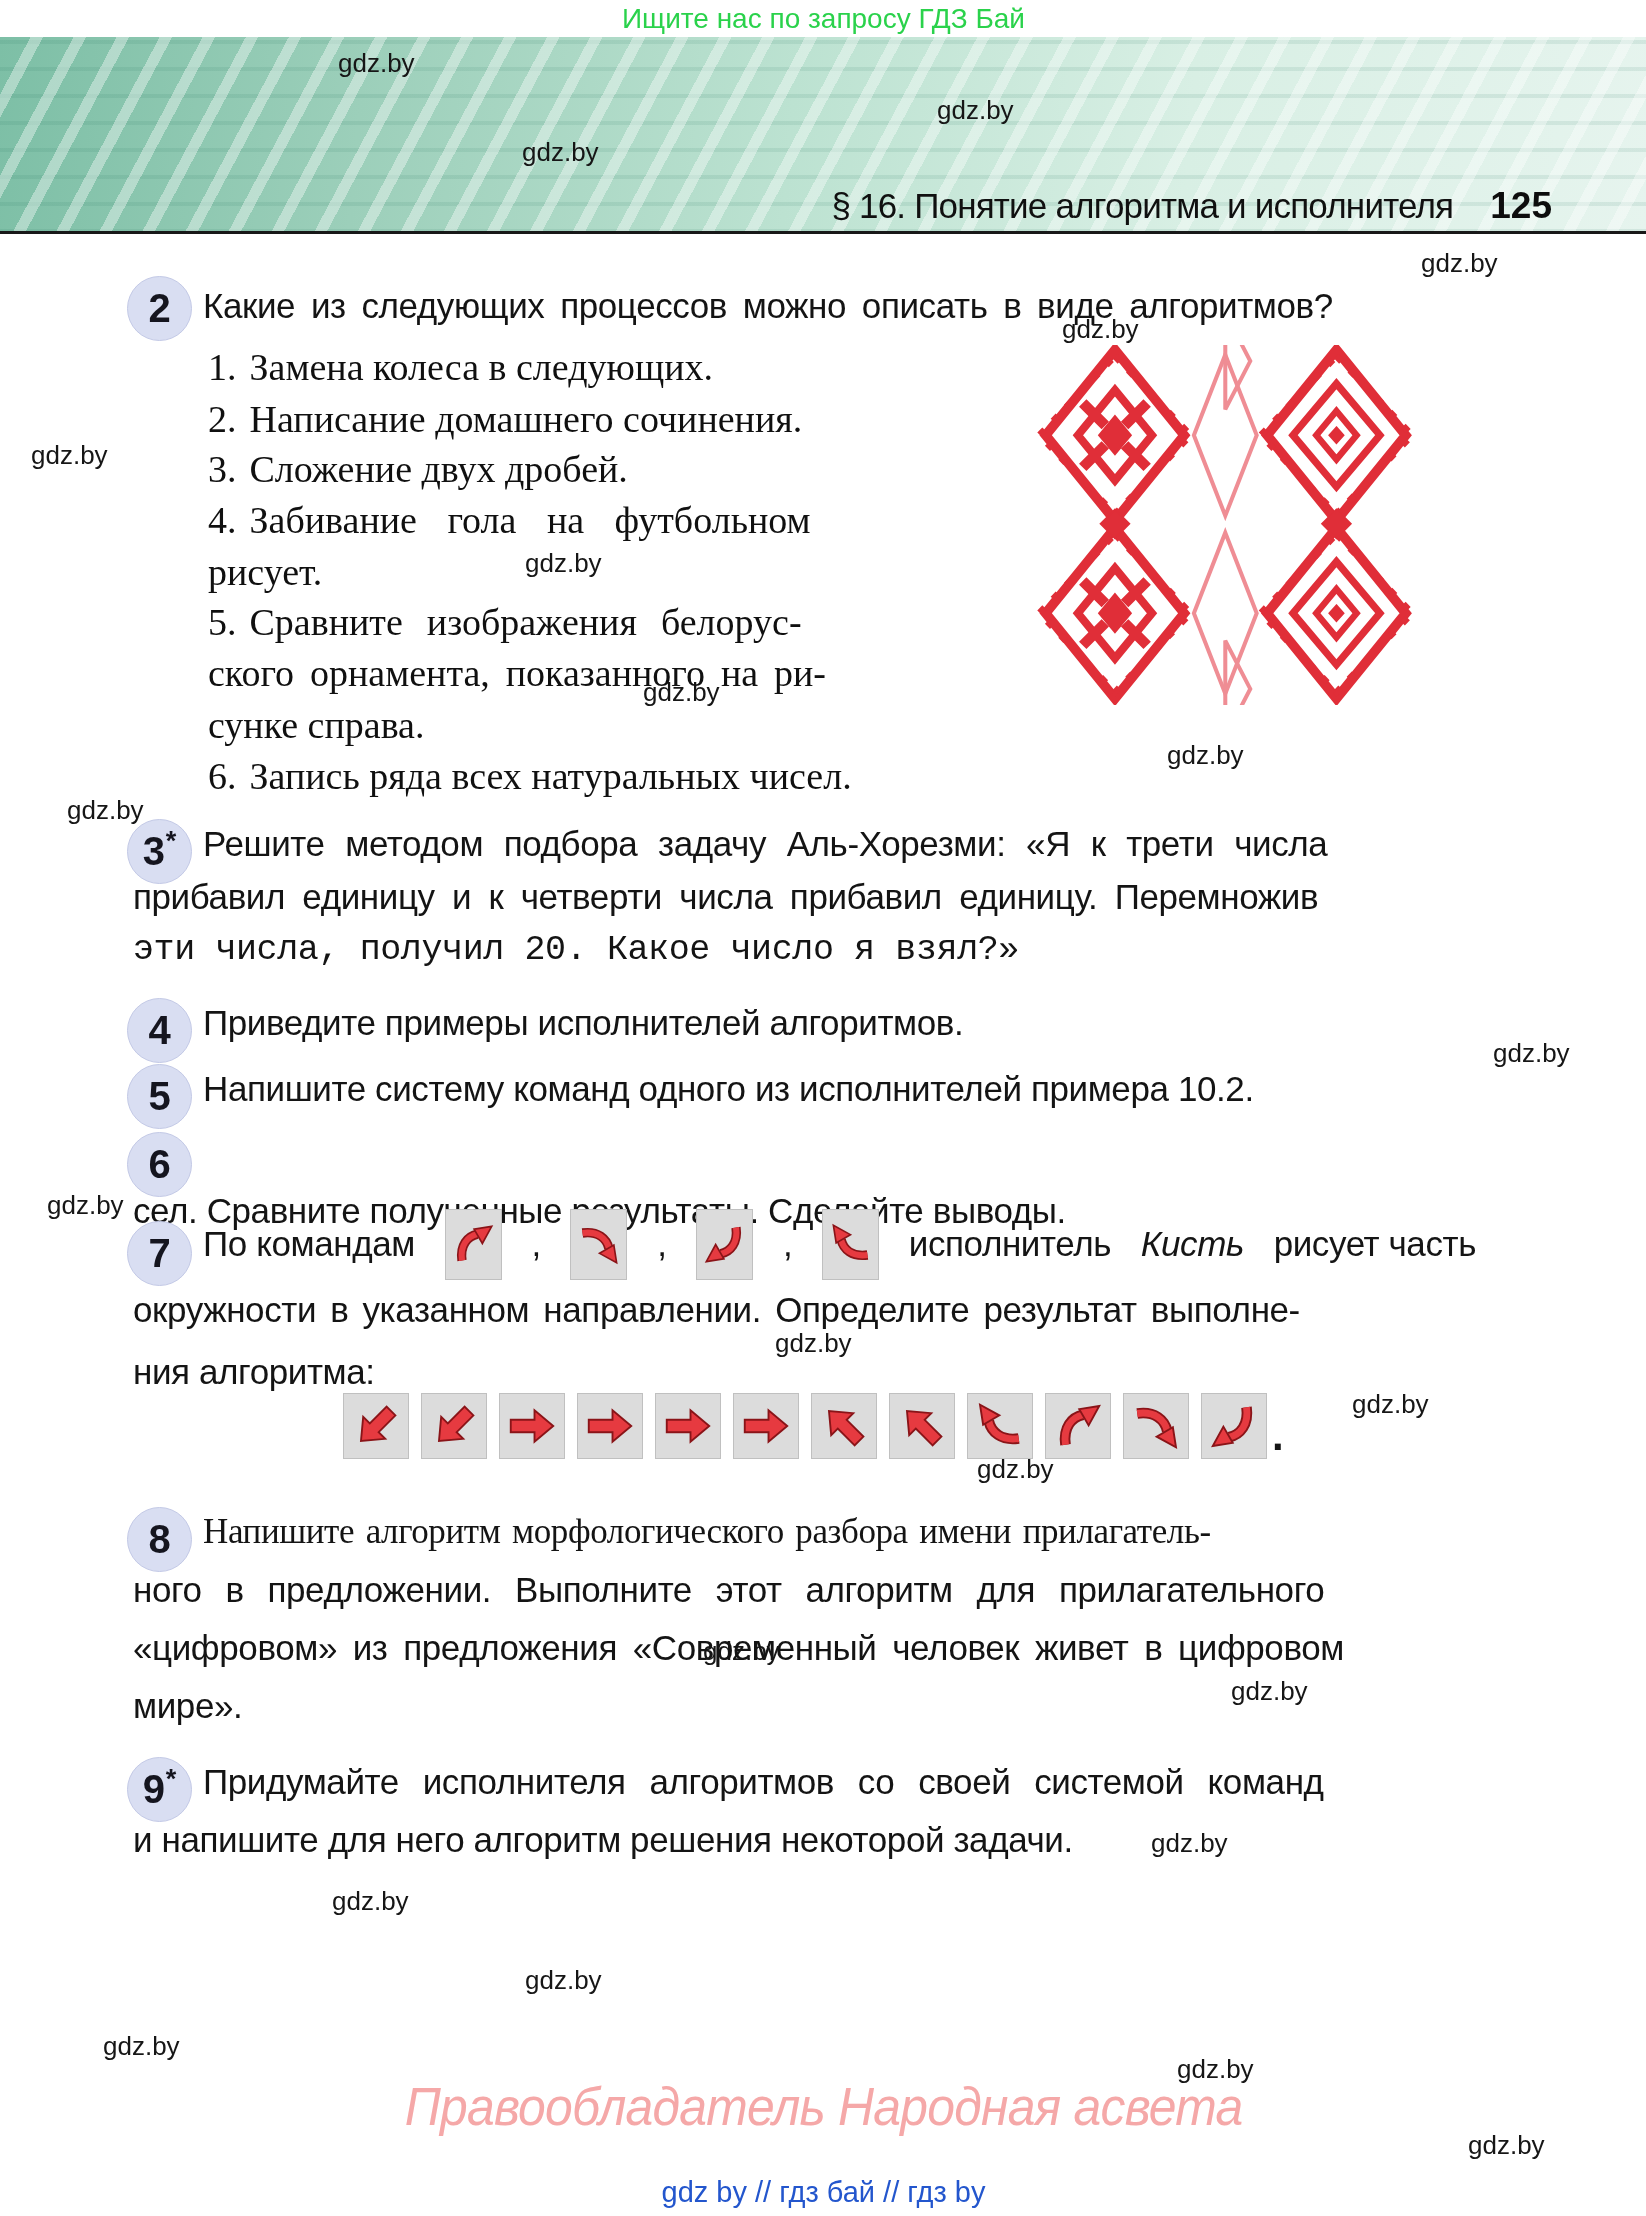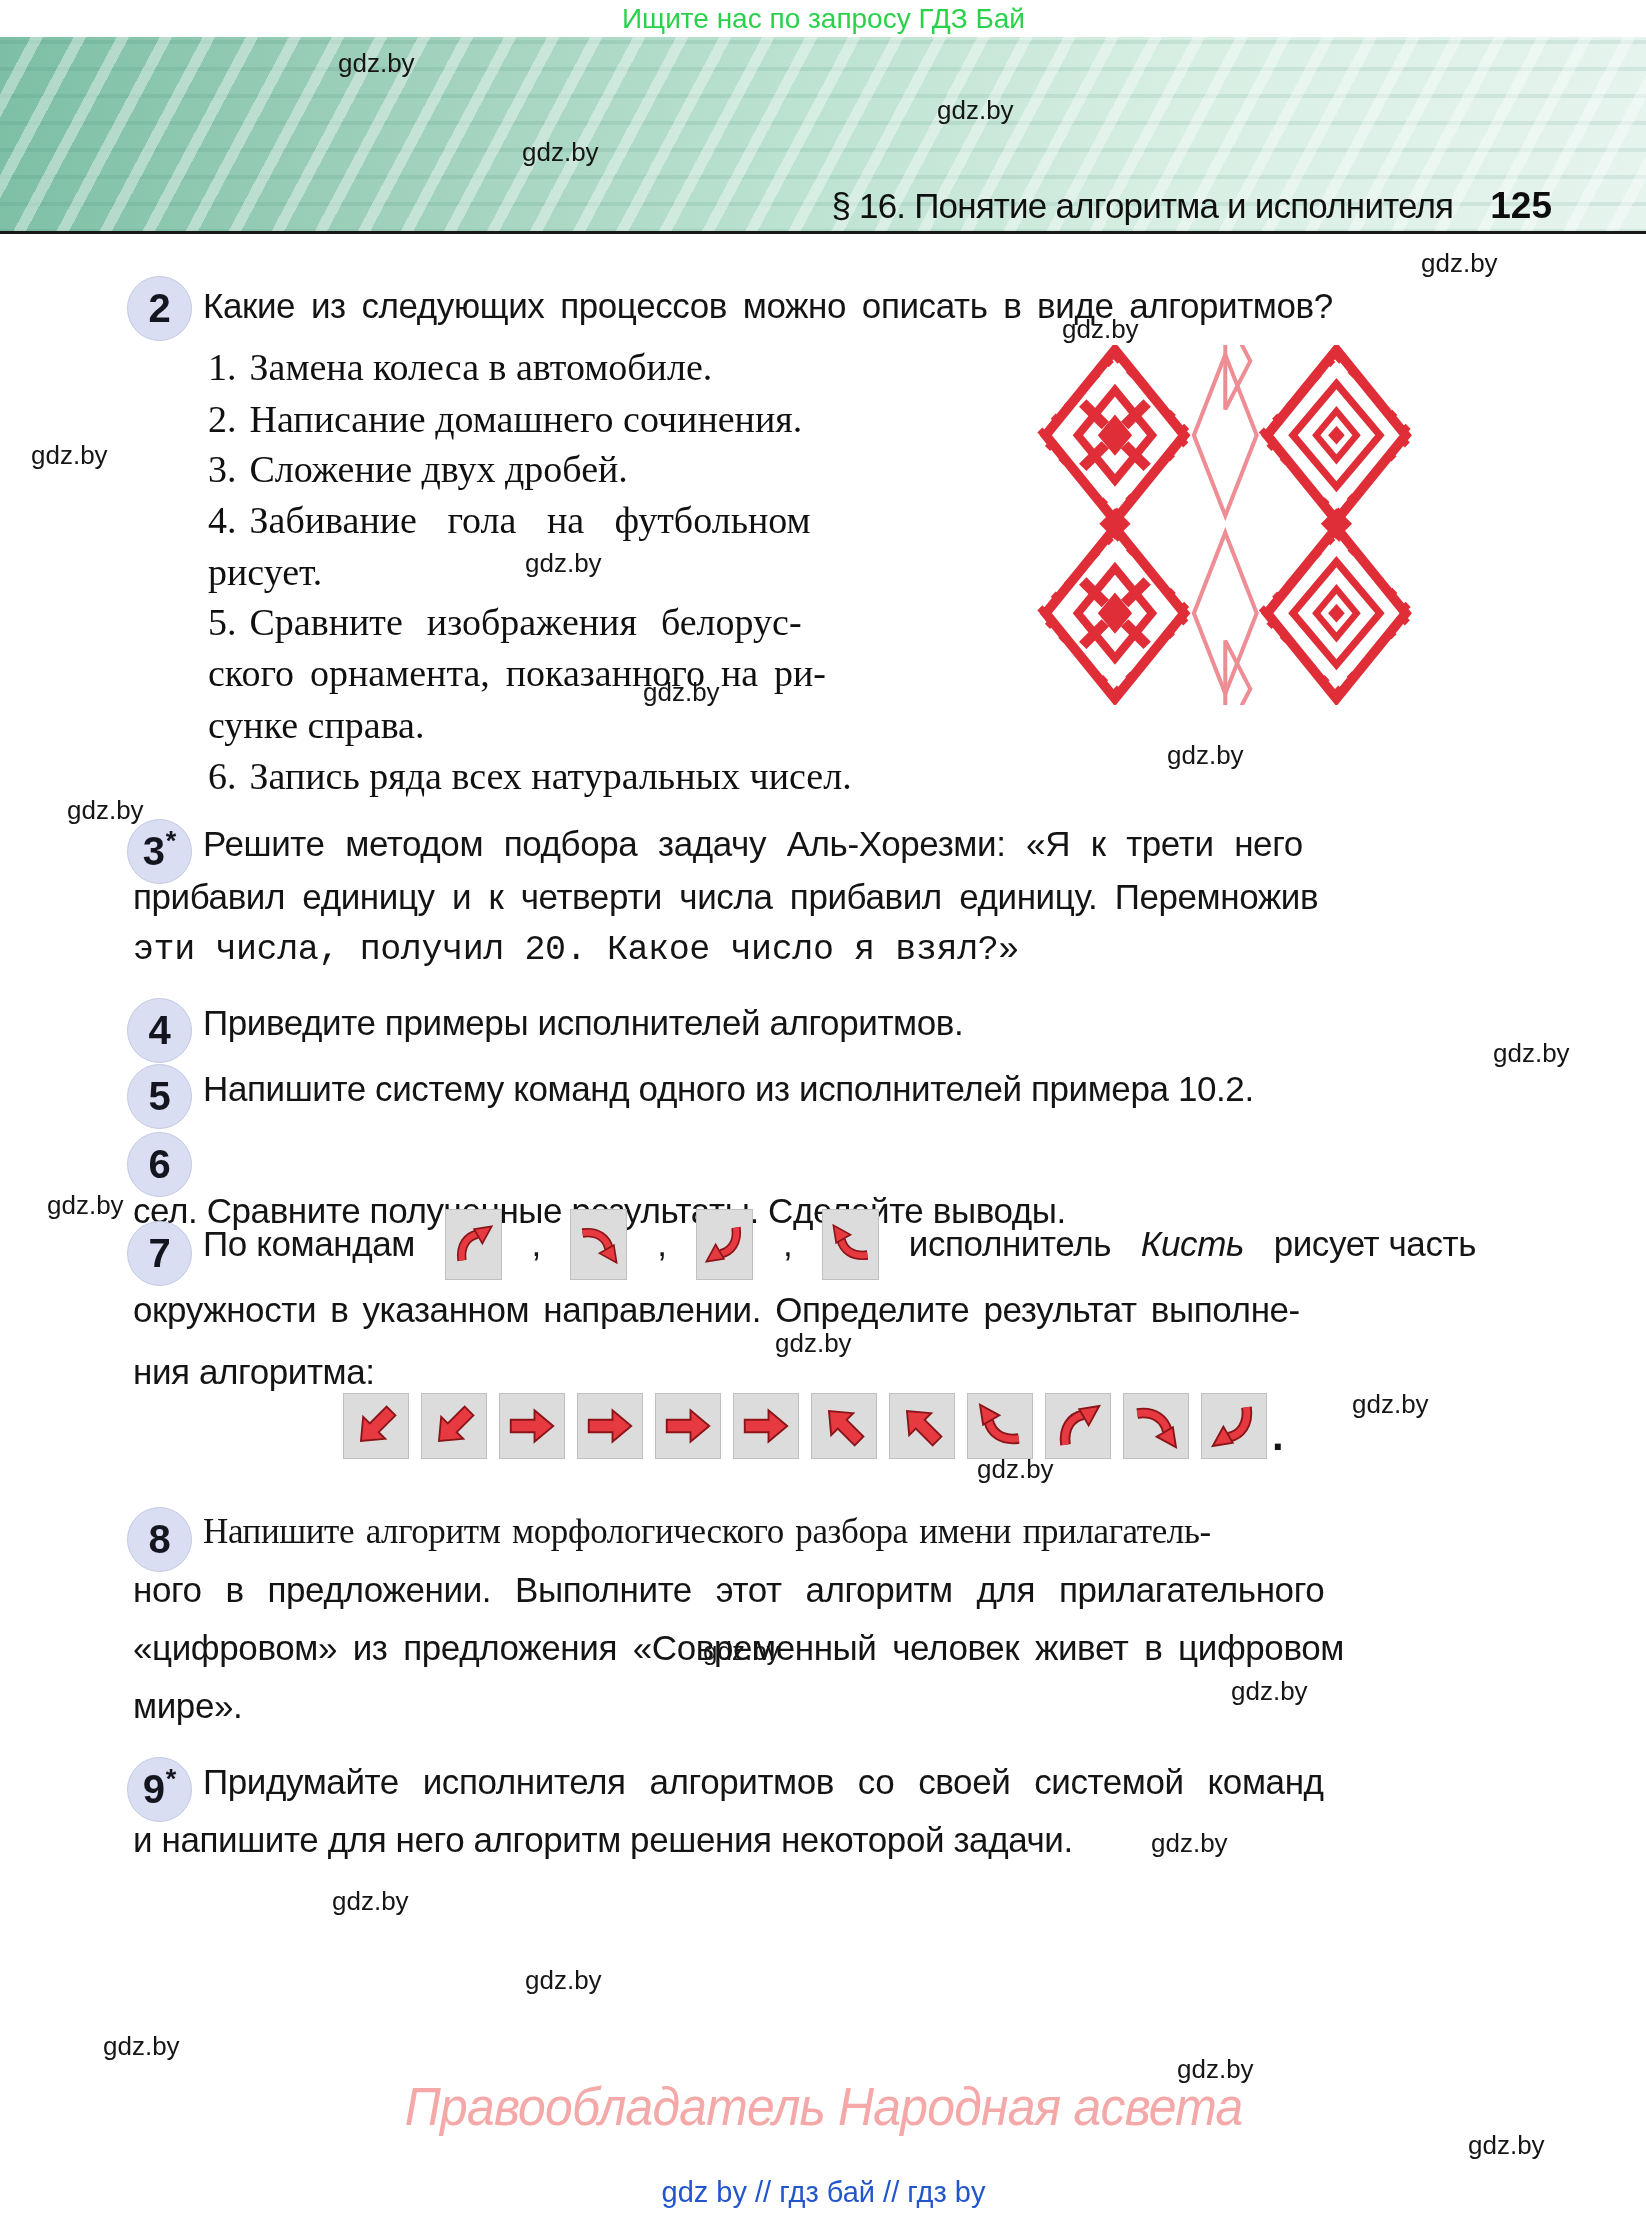--- a/index.html
+++ b/index.html
@@ -91,21 +91,21 @@
       <span class="watermark" style="left: 1177px; top: 2054px;">gdz.by</span>
       <span class="watermark" style="left: 1468px; top: 2130px;">gdz.by</span>
     </div>
 
   <div class="exnum" style="left:127px;top:276px;">
     <span>2</span>
   </div>
   <div class="qline" style="left:203px;top:286px;word-spacing:6.4px;">Какие из следующих процессов можно описать в виде алгоритмов?</div>
 
   <div class="sline" style="left:208px;top:345px;">
-    <span class="mk">1.</span><span>Замена колеса в автомобиле.</span>
+    <span class="mk">1.</span><span>Замена колеса в следующих.</span>
   </div>
   <div class="sline" style="left:208px;top:397px;">
     <span class="mk">2.</span><span>Написание домашнего сочинения.</span>
   </div>
   <div class="sline" style="left:208px;top:447px;">
     <span class="mk">3.</span><span>Сложение двух дробей.</span>
   </div>
   <div class="sline" style="left:208px;top:498px;word-spacing:21px;">
     <span class="mk">4.</span><span>Забивание гола на футбольном</span>
   </div>
@@ -164,21 +164,21 @@
         </g>
         <polygon points="405,204 423,222 405,240 387,222" fill="#e02e38" stroke-width="2"></polygon>
       </g>
     </svg>
   </div>
 
   <div class="exnum" style="left:127px;top:819px;">
     <span>3</span>
       <sup>*</sup>
   </div>
-  <div class="qline" style="left:203px;top:824px;word-spacing:11.3px;">Решите методом подбора задачу Аль-Хорезми: «Я к трети него</div>
+  <div class="qline" style="left:203px;top:824px;word-spacing:11.3px;">Решите методом подбора задачу Аль-Хорезми: «Я к трети числа</div>
   <div class="qline" style="left:133px;top:877px;word-spacing:8px;">прибавил единицу и к четверти числа прибавил единицу. Перемножив</div>
   <div class="qline" style="left:133px;top:930px;font-family:Liberation Mono, monospace;">эти числа, получил 20. Какое число я взял?»</div>
 
   <div class="exnum" style="left:127px;top:998px;">
     <span>4</span>
   </div>
   <div class="qline" style="left:203px;top:1003px;">Приведите примеры исполнителей алгоритмов.</div>
 
   <div class="exnum" style="left:127px;top:1064px;">
     <span>5</span>

